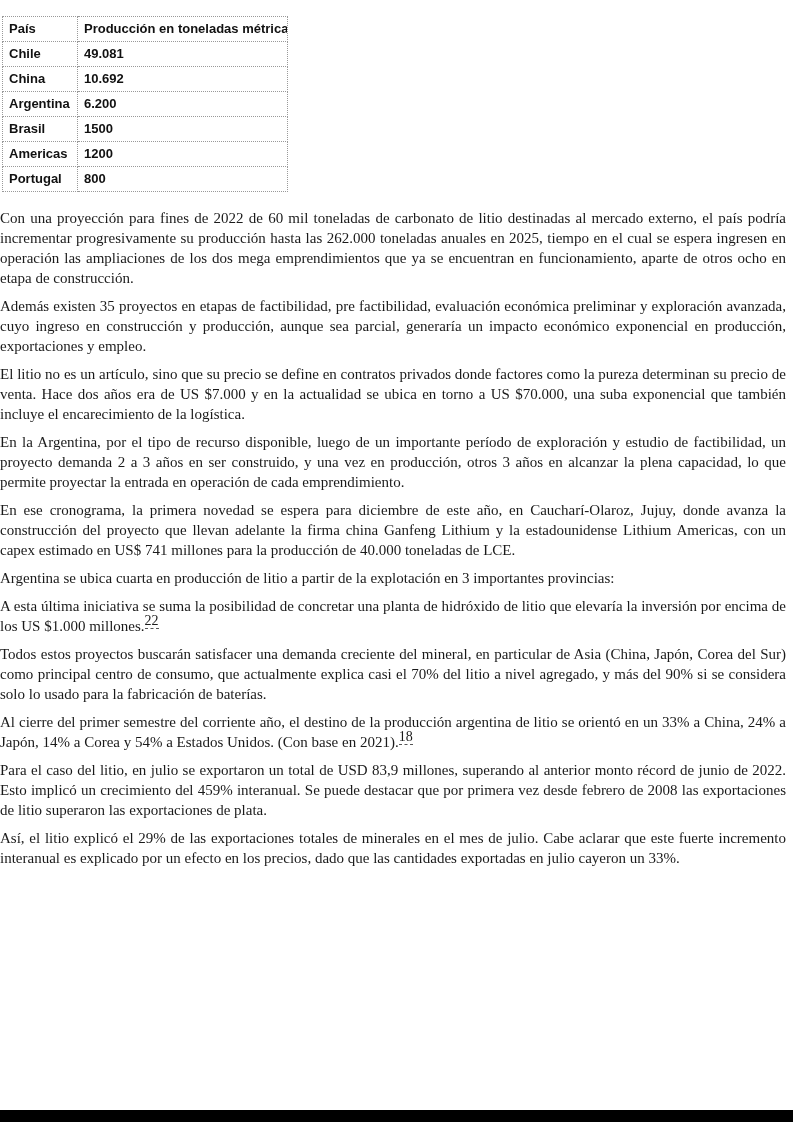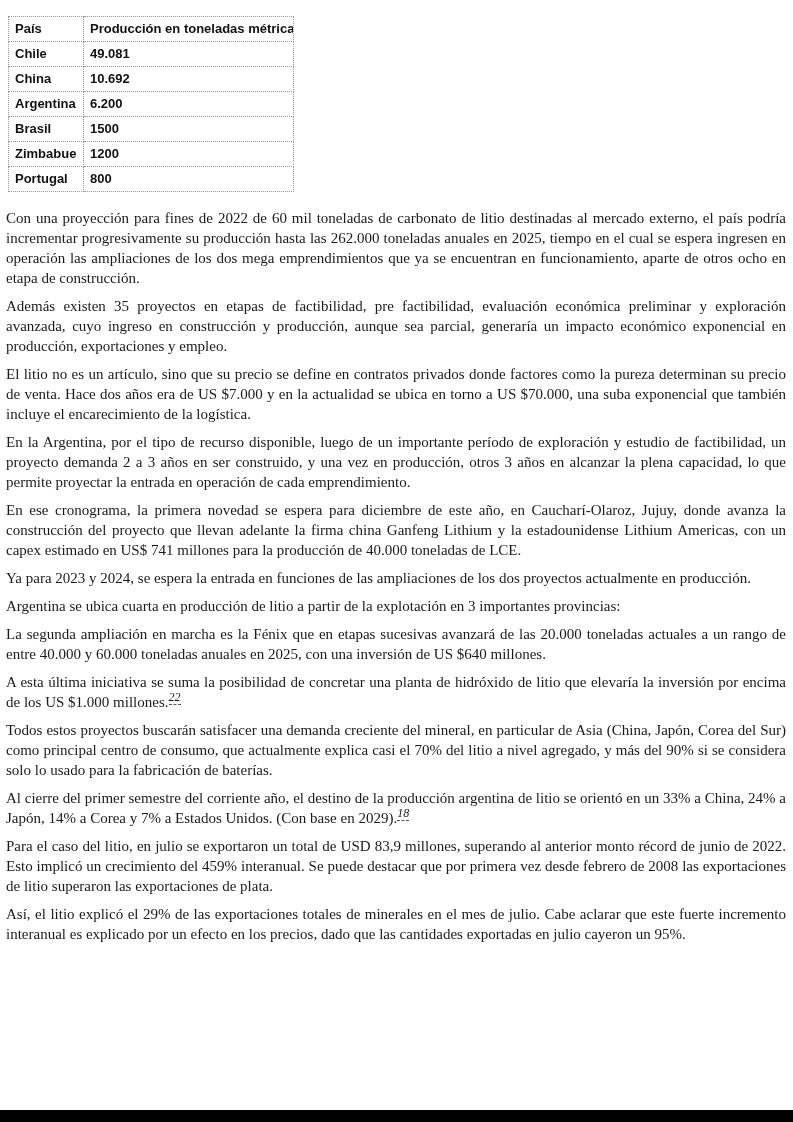--- a/index.html
+++ b/index.html
@@ -13,21 +13,21 @@
     overflow: hidden;
     position: relative;
   }
   .page {
     position: relative;
     width: 793px;
     height: 1122px;
     background: #ffffff;
   }
   .content {
-    padding: 16px 7px 0 6px;
+    padding: 16px 7px 0 0;
   }
   table.prod-table {
     border-collapse: collapse;
     table-layout: fixed;
     width: 285px;
     margin: 0 0 16px 2px;
     font-family: "Liberation Sans", sans-serif;
     font-weight: bold;
     font-size: 13px;
     color: #111111;
@@ -49,27 +49,26 @@
 
   p.body-par {
     font-family: "Liberation Serif", serif;
     font-size: 15px;
     line-height: 20px;
     text-align: justify;
     margin: 0 0 8px 0;
     color: #1a1a1a;
   }
   sup.footnote-ref {
-    font-size: 12px;
+    font-size: 14px;
     line-height: 0;
     vertical-align: super;
     border-bottom: 1px dashed #555555;
     cursor: pointer;
     color: #1a1a1a;
-    font-style: italic;
   }
   .bottom-bar {
     position: absolute;
     left: 0;
     bottom: 0;
     width: 793px;
     height: 12px;
     background: #000000;
   }
 </style>
@@ -99,40 +98,38 @@
         </tr>
         <tr>
           <td>Argentina</td>
           <td>6.200</td>
         </tr>
         <tr>
           <td>Brasil</td>
           <td>1500</td>
         </tr>
         <tr>
-          <td>Zimbabue</td>
+          <td>Americas</td>
           <td>1200</td>
         </tr>
         <tr>
           <td>Portugal</td>
           <td class="indent">800</td>
         </tr>
       </tbody>
     </table>
 
     <p class="body-par"><span>Con una proyección para fines de 2022 de 60 mil toneladas de carbonato de litio destinadas al mercado externo, el país podría incrementar progresivamente su producción hasta las 262.000 toneladas anuales en 2025, tiempo en el cual se espera ingresen en operación las ampliaciones de los dos mega emprendimientos que ya se encuentran en funcionamiento, aparte de otros ocho en etapa de construcción.</span></p>
     <p class="body-par"><span>Además existen 35 proyectos en etapas de factibilidad, pre factibilidad, evaluación económica preliminar y exploración avanzada, cuyo ingreso en construcción y producción, aunque sea parcial, generaría un impacto económico exponencial en producción, exportaciones y empleo.</span></p>
     <p class="body-par"><span>El litio no es un artículo, sino que su precio se define en contratos privados donde factores como la pureza determinan su precio de venta. Hace dos años era de US $7.000 y en la actualidad se ubica en torno a US $70.000, una suba exponencial que también incluye el encarecimiento de la logística.</span></p>
     <p class="body-par"><span>En la Argentina, por el tipo de recurso disponible, luego de un importante período de exploración y estudio de factibilidad, un proyecto demanda 2 a 3 años en ser construido, y una vez en producción, otros 3 años en alcanzar la plena capacidad, lo que permite proyectar la entrada en operación de cada emprendimiento.</span></p>
     <p class="body-par"><span>En ese cronograma, la primera novedad se espera para diciembre de este año, en Caucharí-Olaroz, Jujuy, donde avanza la construcción del proyecto que llevan adelante la firma china Ganfeng Lithium y la estadounidense Lithium Americas, con un capex estimado en US$ 741 millones para la producción de 40.000 toneladas de LCE.</span></p>
-    <p class="body-par"><span>Ya para 2023 y 2024, se espera la entrada en funciones de las ampliaciones de los dos proyectos actualmente en producción.</span></p>
     <p class="body-par"><span>Argentina se ubica cuarta en producción de litio a partir de la explotación en 3 importantes provincias:</span></p>
-    <p class="body-par"><span>La segunda ampliación en marcha es la Fénix que en etapas sucesivas avanzará de las 20.000 toneladas actuales a un rango de entre 40.000 y 60.000 toneladas anuales en 2025, con una inversión de US $640 millones.</span></p>
     <p class="body-par"><span>A esta última iniciativa se suma la posibilidad de concretar una planta de hidróxido de litio que elevaría la inversión por encima de los US $1.000 millones.</span><sup class="footnote-ref">22</sup></p>
     <p class="body-par"><span>Todos estos proyectos buscarán satisfacer una demanda creciente del mineral, en particular de Asia (China, Japón, Corea del Sur) como principal centro de consumo, que actualmente explica casi el 70% del litio a nivel agregado, y más del 90% si se considera solo lo usado para la fabricación de baterías.</span></p>
-    <p class="body-par"><span>Al cierre del primer semestre del corriente año, el destino de la producción argentina de litio se orientó en un 33% a China, 24% a Japón, 14% a Corea y 7% a Estados Unidos. (Con base en 2029).</span><sup class="footnote-ref">18</sup></p>
+    <p class="body-par"><span>Al cierre del primer semestre del corriente año, el destino de la producción argentina de litio se orientó en un 33% a China, 24% a Japón, 14% a Corea y 54% a Estados Unidos. (Con base en 2021).</span><sup class="footnote-ref">18</sup></p>
     <p class="body-par"><span>Para el caso del litio, en julio se exportaron un total de USD 83,9 millones, superando al anterior monto récord de junio de 2022. Esto implicó un crecimiento del 459% interanual. Se puede destacar que por primera vez desde febrero de 2008 las exportaciones de litio superaron las exportaciones de plata.</span></p>
-    <p class="body-par"><span>Así, el litio explicó el 29% de las exportaciones totales de minerales en el mes de julio. Cabe aclarar que este fuerte incremento interanual es explicado por un efecto en los precios, dado que las cantidades exportadas en julio cayeron un 95%.</span></p>
+    <p class="body-par"><span>Así, el litio explicó el 29% de las exportaciones totales de minerales en el mes de julio. Cabe aclarar que este fuerte incremento interanual es explicado por un efecto en los precios, dado que las cantidades exportadas en julio cayeron un 33%.</span></p>
 
   </div>
 
   <div class="bottom-bar"></div>
 </div>
 
 </body></html>

